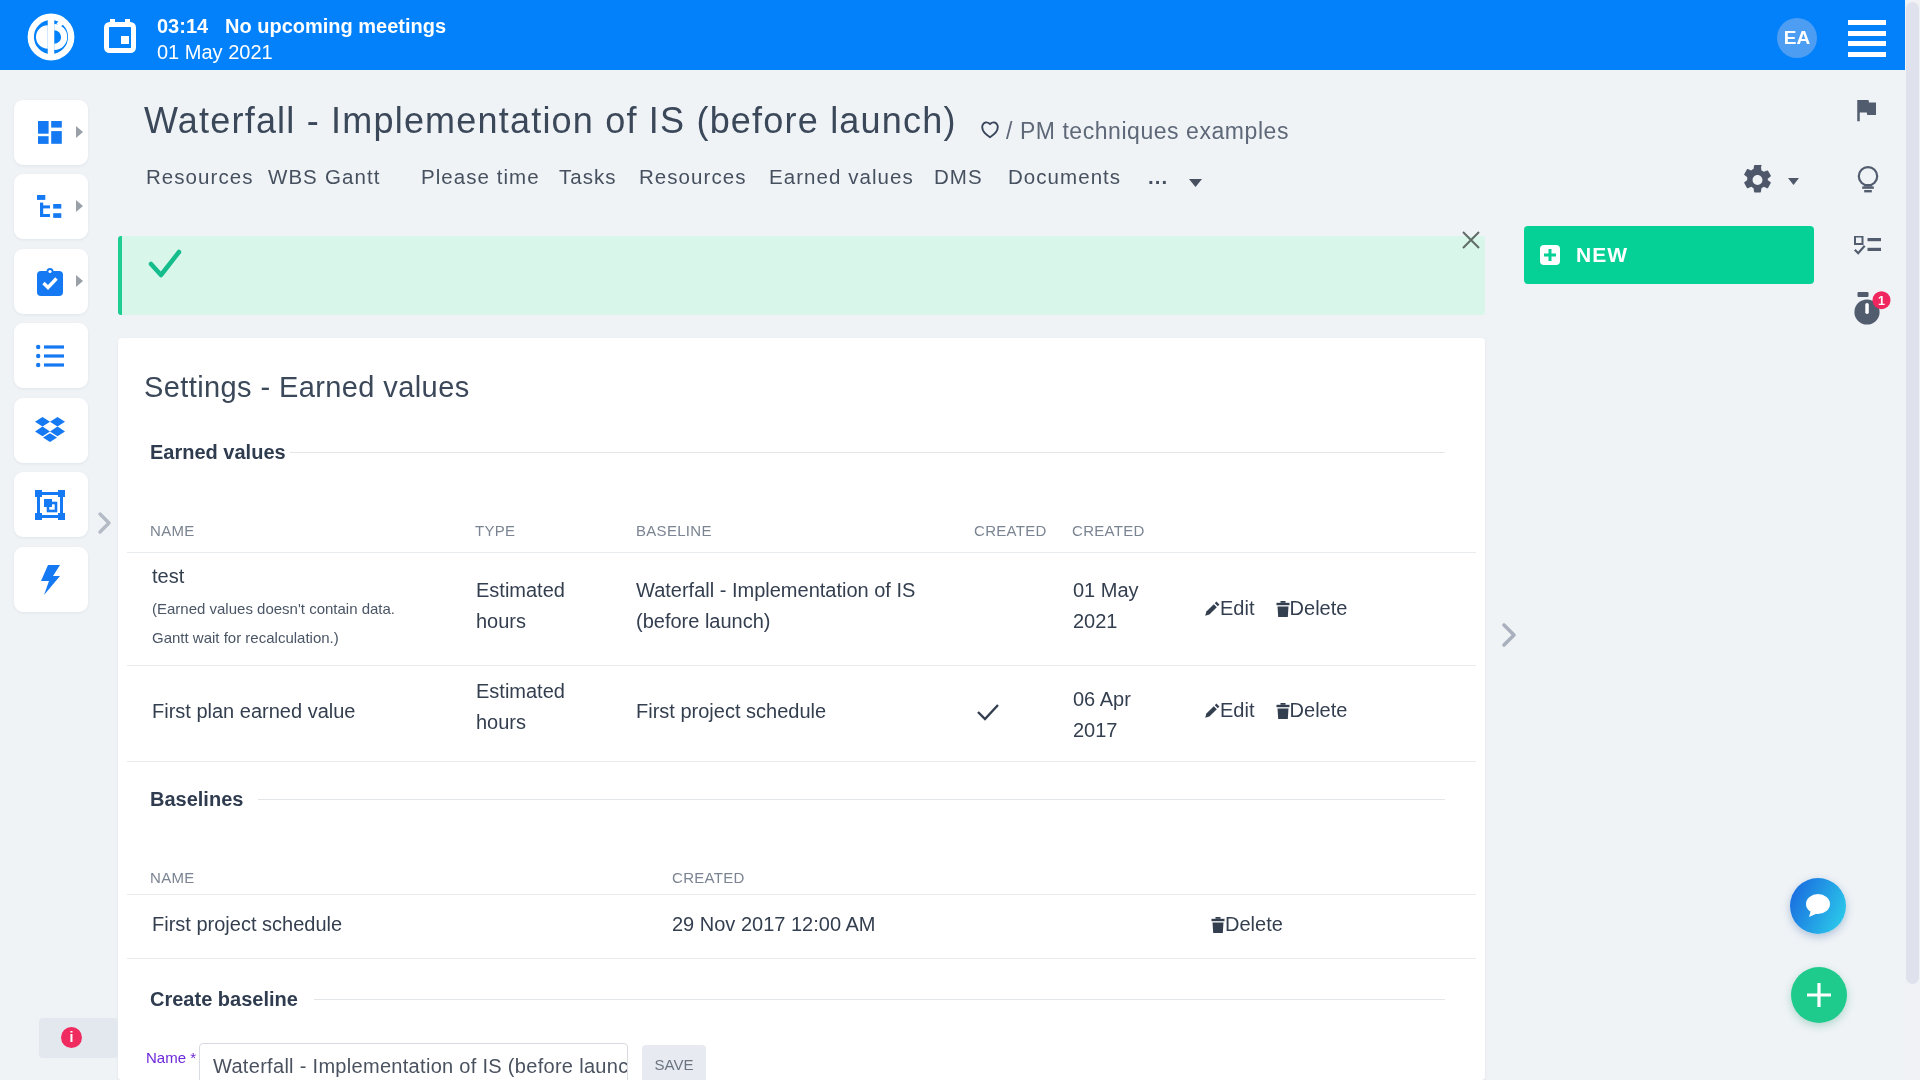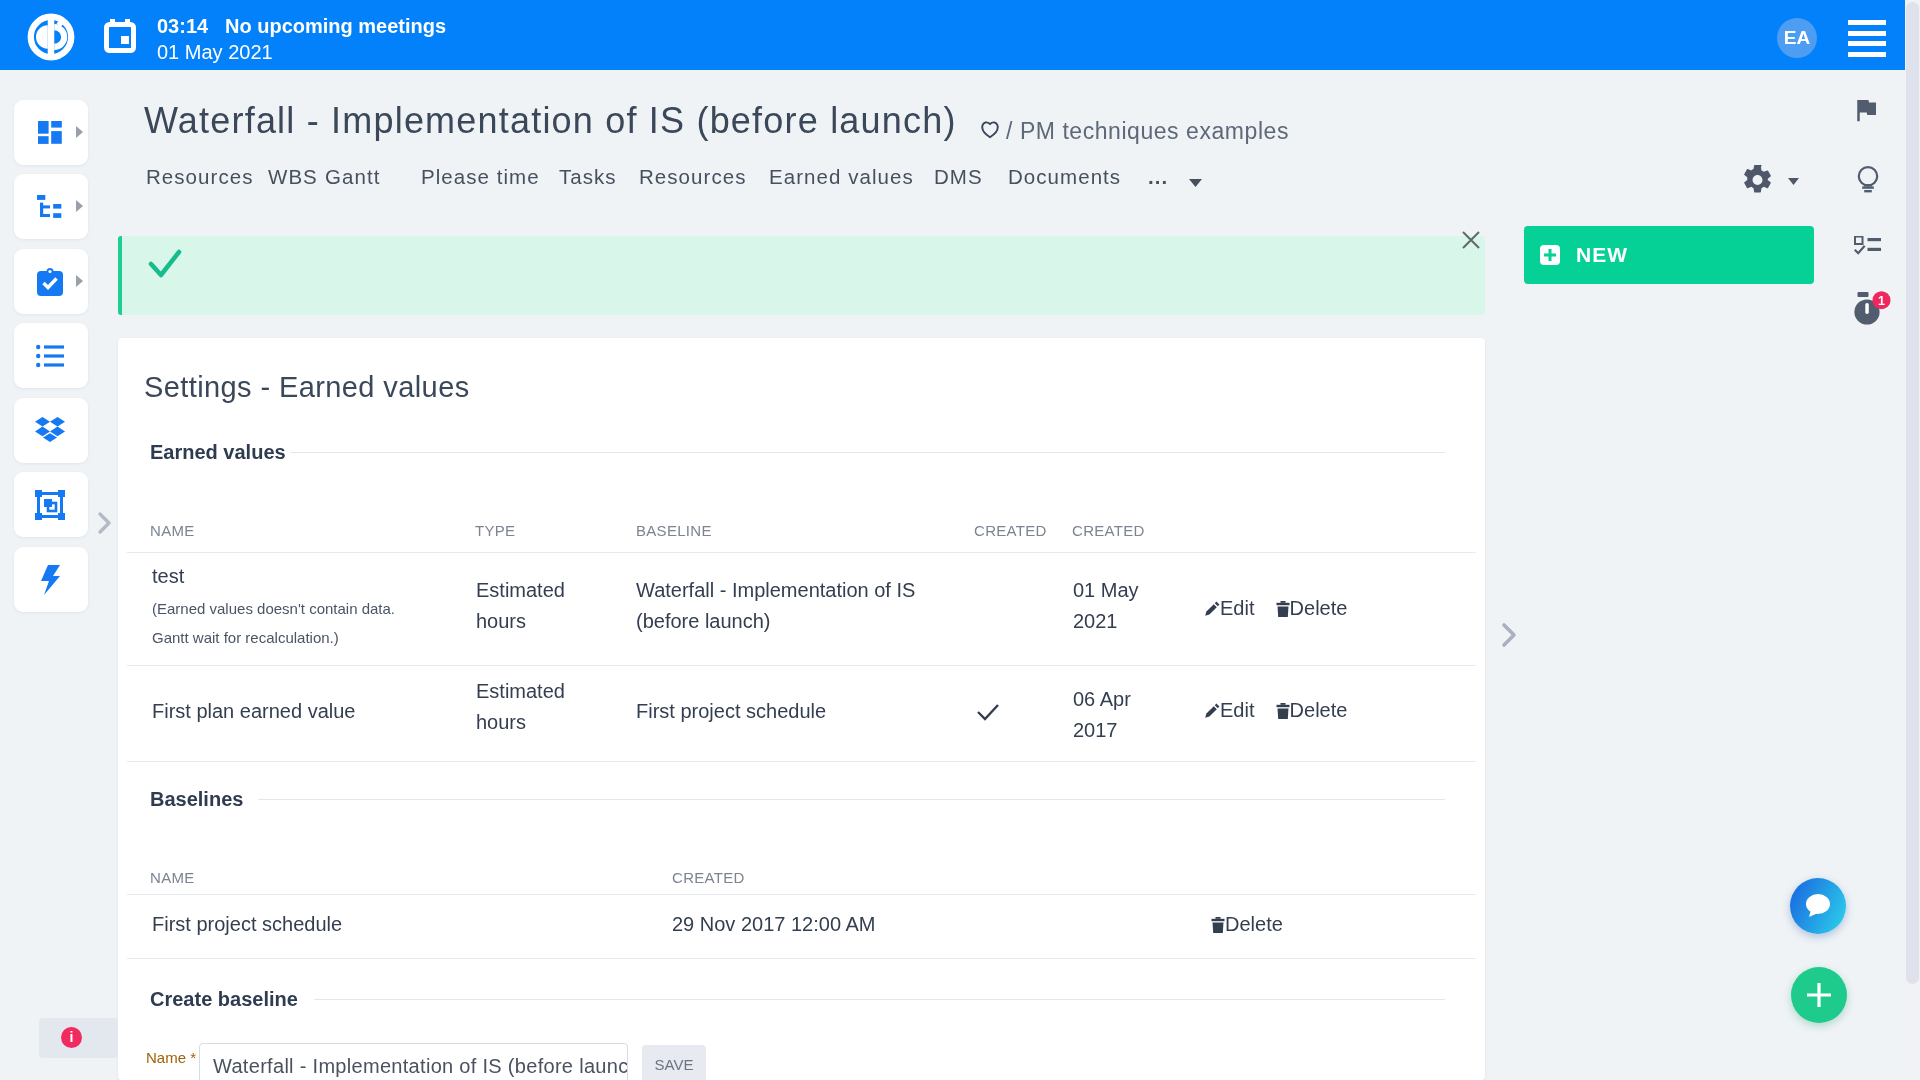--- a/index.html
+++ b/index.html
@@ -39,21 +39,21 @@
 
 .card { position:absolute; left:118px; top:338px; width:1367px; height:742px; background:#fff; border-radius:4px; box-shadow:0 1px 3px rgba(40,60,90,0.08); }
 .h1 { position:absolute; left:26px; font-size:29px; letter-spacing:0.4px; color:#3b4859; }
 .h2 { position:absolute; left:32px; font-size:20px; font-weight:bold; color:#2f3c50; }
 .hline { position:absolute; height:1px; background:#e4e7ea; }
 .colhead { position:absolute; font-size:15px; color:#7b8492; letter-spacing:0.3px; }
 .rline { position:absolute; left:9px; width:1349px; height:1px; background:#e8ebee; }
 .t20 { position:absolute; font-size:20px; color:#333e4f; line-height:31px; }
 .t15 { position:absolute; font-size:15px; color:#4a5565; }
 .act { position:absolute; font-size:20px; color:#333e4f; }
-.red { color:#a16207; }
+.red { color:#6d28d9; }
 
 
 .fab-chat { position:absolute; left:1790px; top:878px; width:56px; height:56px; border-radius:50%; background:linear-gradient(115deg,#1a6fe0 10%,#2bc8ea 90%); box-shadow:0 3px 8px rgba(30,80,150,0.3); }
 .fab-plus { position:absolute; left:1791px; top:967px; width:56px; height:56px; border-radius:50%; background:#1ecb8c; box-shadow:0 3px 8px rgba(30,150,110,0.3); }
 
 
 .strack { position:absolute; left:1905px; top:0; width:15px; height:1080px; background:#f0f2f5; }
 .sthumb { position:absolute; left:1906px; top:2px; width:13px; height:982px; background:#dfe2ec; border-radius:7px; }
 
 

